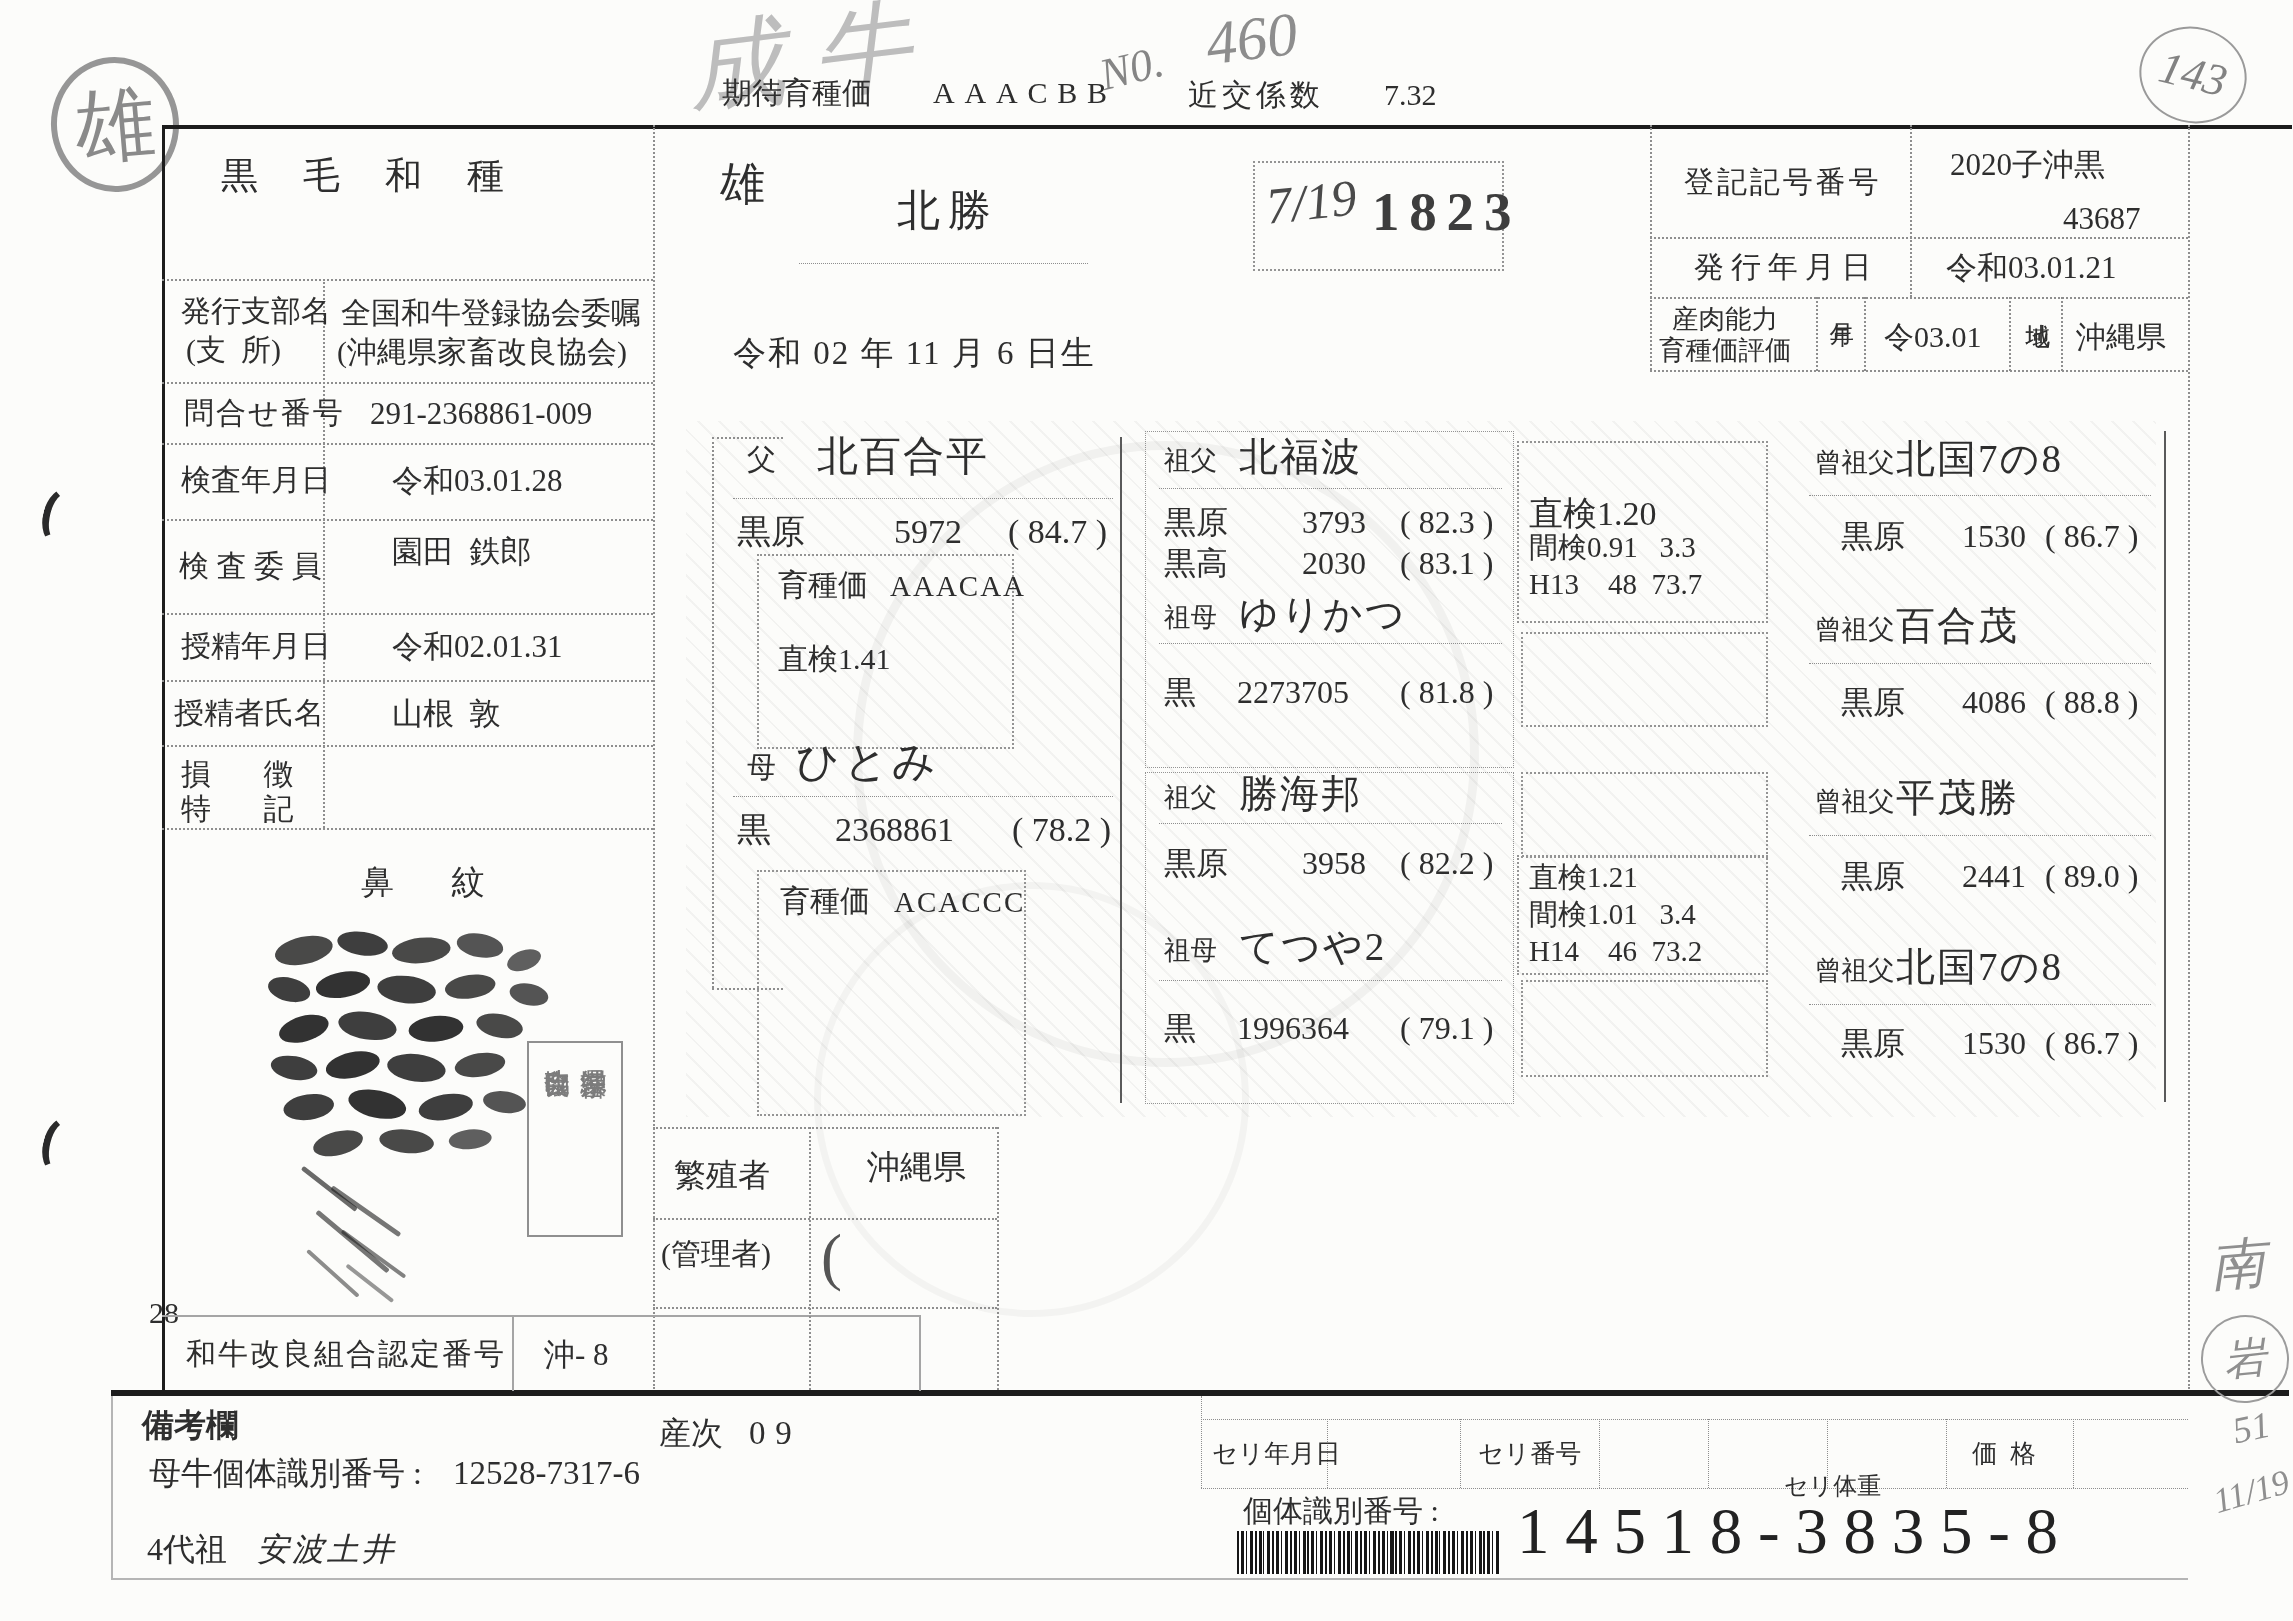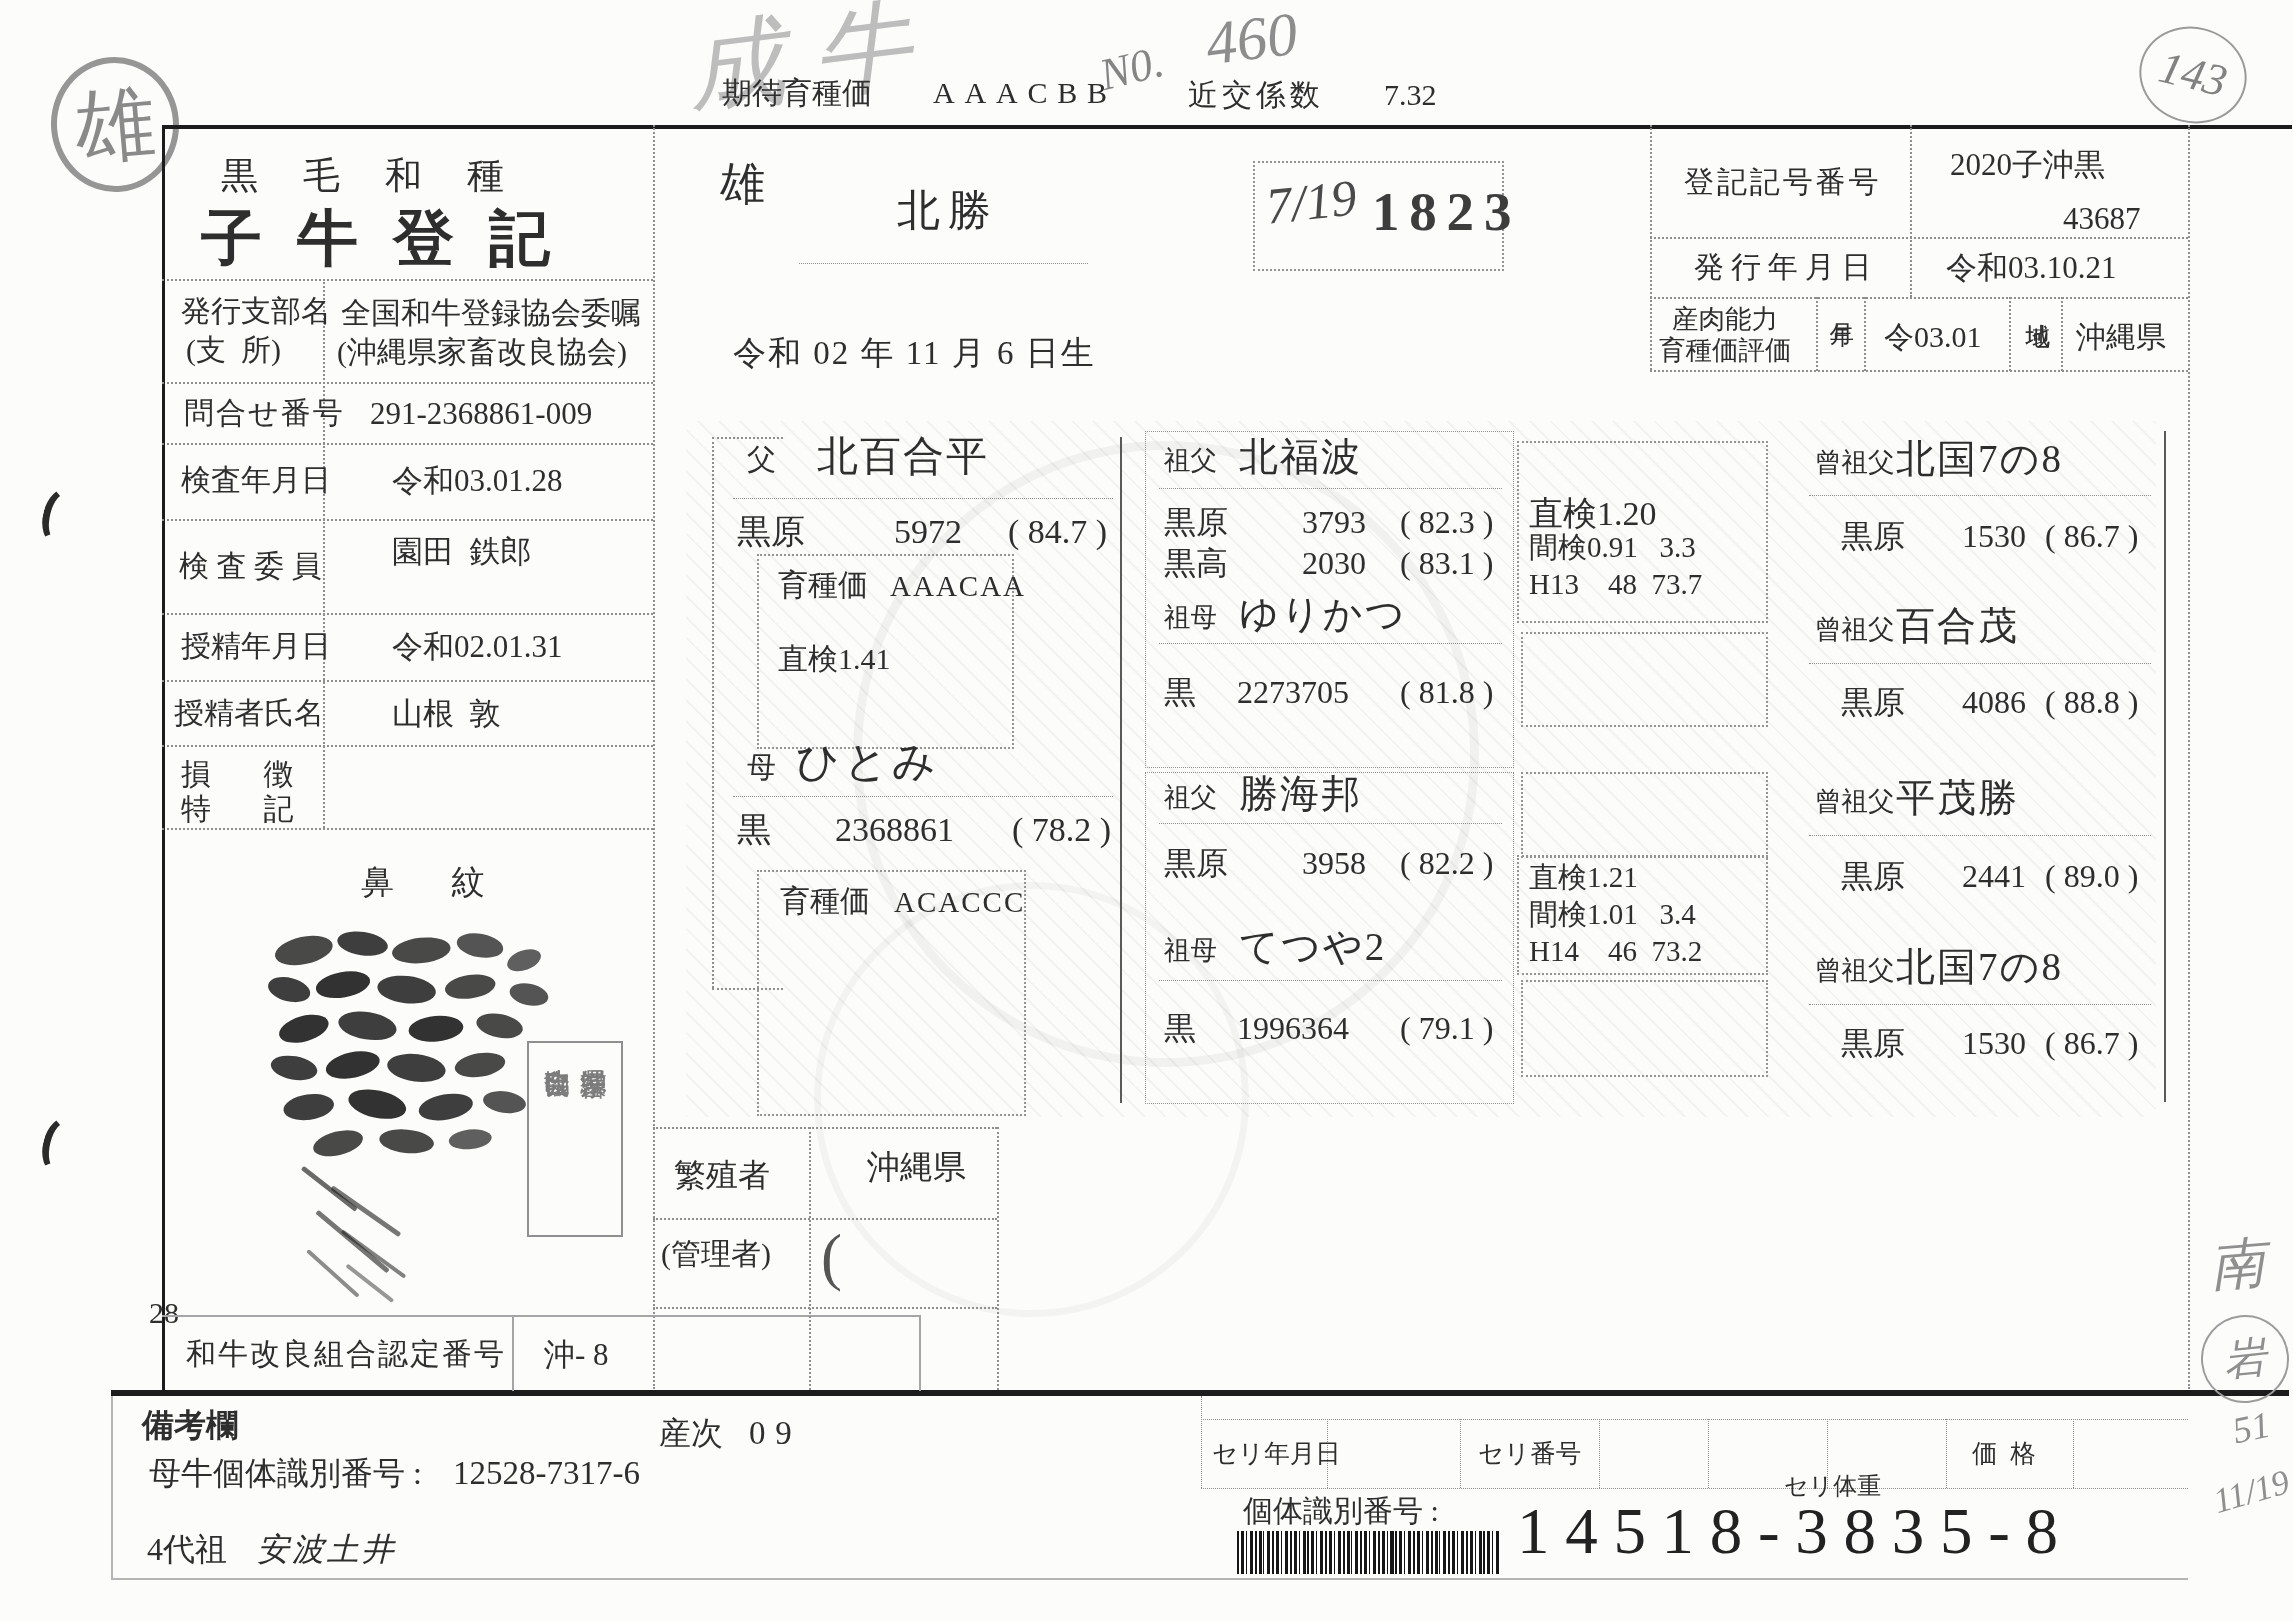--- a/index.html
+++ b/index.html
@@ -48,21 +48,20 @@
     <span class="t hand" style="position:static;font-size:45px;color:#828282;">143</span>
   </div>
 
   <div class="rule" style="left:162px;top:125px;width:2130px;height:3.9px;"></div>
   <div class="rule" style="left:162px;top:125px;width:2.9px;height:1268px;"></div>
   <div class="rule" style="left:111px;top:1390px;width:2178px;height:5.9px;"></div>
   <div class="dv" style="left:653px;top:125px;height:1264px;"></div>
   <div class="dv" style="left:2188px;top:125px;height:1264px;"></div>
 
   <div class="t" style="left:221px;top:155px;font-size:37px;letter-spacing:45px;">黒毛和種</div>
-  <div class="t" style="left:201px;top:204px;font-size:61px;font-weight:700;letter-spacing:35px;">子牛登記</div>
 
   <div class="dh" style="left:162px;top:279px;width:491px;"></div>
   <div class="dh" style="left:162px;top:382px;width:491px;"></div>
   <div class="dh" style="left:162px;top:443px;width:491px;"></div>
   <div class="dh" style="left:162px;top:519px;width:491px;"></div>
   <div class="dh" style="left:162px;top:613px;width:491px;"></div>
   <div class="dh" style="left:162px;top:680px;width:491px;"></div>
   <div class="dh" style="left:162px;top:745px;width:491px;"></div>
   <div class="dh" style="left:162px;top:828px;width:491px;"></div>
   <div class="dv" style="left:323px;top:279px;height:549px;"></div>
@@ -148,21 +147,21 @@
   <div class="dh" style="left:1650px;top:297px;width:538px;"></div>
   <div class="dh" style="left:1650px;top:370px;width:538px;"></div>
   <div class="dv" style="left:1816px;top:297px;height:74px;"></div>
   <div class="dv" style="left:1864px;top:297px;height:74px;"></div>
   <div class="dv" style="left:2009px;top:297px;height:74px;"></div>
   <div class="dv" style="left:2061px;top:297px;height:74px;"></div>
   <div class="t" style="left:1684px;top:165px;font-size:30px;letter-spacing:2.9px;">登記記号番号</div>
   <div class="t" style="left:1950px;top:147px;font-size:31px;">2020子沖黒</div>
   <div class="t" style="left:2063px;top:201px;font-size:31px;">43687</div>
   <div class="t" style="left:1694px;top:250px;font-size:30px;letter-spacing:6.9px;">発行年月日</div>
-  <div class="t" style="left:1946px;top:250px;font-size:31px;">令和03.10.21</div>
+  <div class="t" style="left:1946px;top:250px;font-size:31px;">令和03.01.21</div>
   <div class="t" style="left:1672px;top:304px;font-size:26.5px;">産肉能力</div>
   <div class="t" style="left:1659px;top:335px;font-size:26.5px;">育種価評価</div>
   <div class="t vert" style="left:1827px;top:304px;font-size:24.5px;">年月</div>
   <div class="t" style="left:1884px;top:320px;font-size:30px;">令03.01</div>
   <div class="t vert" style="left:2023px;top:304px;font-size:24.5px;">地域</div>
   <div class="t" style="left:2076px;top:320px;font-size:30px;">沖縄県</div>
 
   <div class="dv" style="left:712px;top:437px;height:551px;"></div>
   <div class="dh" style="left:712px;top:437px;width:71px;"></div>
   <div class="dh" style="left:712px;top:988px;width:71px;"></div>

